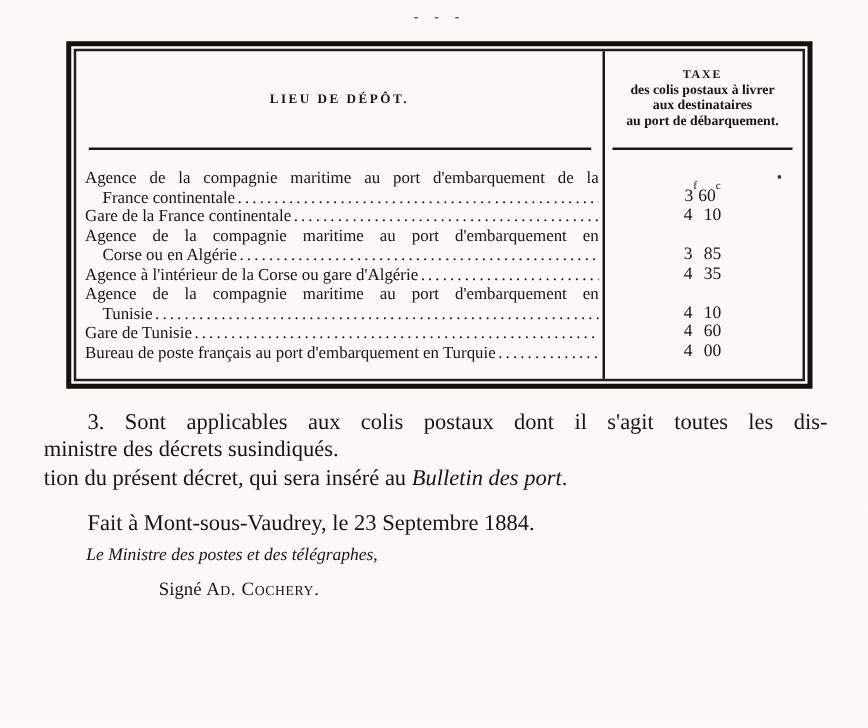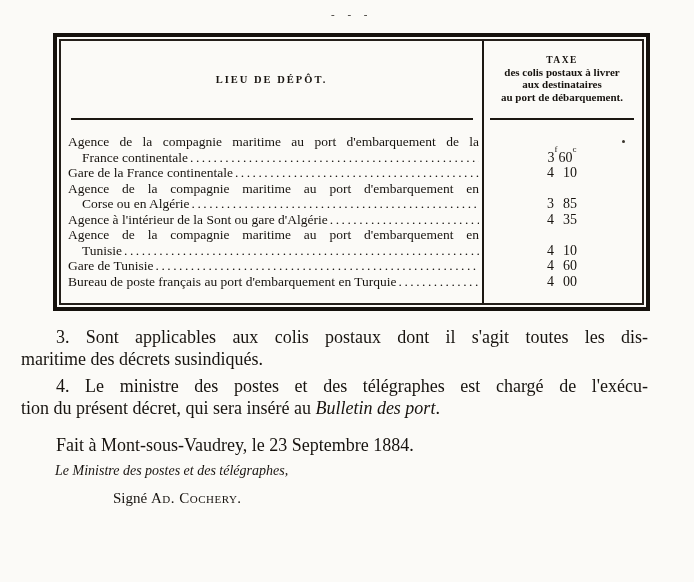--- a/index.html
+++ b/index.html
@@ -71,21 +71,21 @@
   }
   .val sup{font-size:9px;position:relative;top:-4px;}
   .vc{margin-left:9px;}
   .vc-tight{margin-left:1px;}
   .ink-dot{
     position:absolute;left:561px;top:99px;width:3px;height:3px;
     background:#3a342c;border-radius:50%;
   }
   
   .lower{
-    position:absolute;left:21px;top:326px;width:627px;
+    position:absolute;left:35px;top:326px;width:627px;
     font-size:18px;line-height:22.4px;
   }
   .jline{text-align:justify;text-align-last:justify;text-indent:35px;}
   .p4{margin-top:4px;}
   .dateline{margin-top:14px;text-indent:35px;}
   .sig1{margin-top:11px;padding-left:388px;font-size:16.5px;white-space:nowrap;}
   .sig1 .name{letter-spacing:0.5px;}
   .minister{
     margin-top:6px;padding-left:34px;
     font-style:italic;font-size:14px;line-height:18px;
@@ -153,21 +153,21 @@
             </div>
           </div>
           <div class="cell-r">
             <span class="val"><span>3</span><span class="vc">85</span></span>
           </div>
         </div>
 
         <div class="row">
           <div class="cell-l">
             <div class="l2">
-              <span class="rowtext">Agence à l'intérieur de la Sont ou gare d'Algérie</span>
+              <span class="rowtext">Agence à l'intérieur de la Corse ou gare d'Algérie</span>
               <span class="leader">............................................................................................................</span>
             </div>
           </div>
           <div class="cell-r">
             <span class="val"><span>4</span><span class="vc">35</span></span>
           </div>
         </div>
 
         <div class="row">
           <div class="cell-l">
@@ -207,23 +207,22 @@
         </div>
 
       </div>
 
       <div class="ink-dot"></div>
     </div>
   </div>
 
   <div class="lower">
     <div class="jline">3. Sont applicables aux colis postaux dont il s'agit toutes les dis-</div>
-    <div>maritime des décrets susindiqués.</div>
-
-    <div class="jline p4">4. Le ministre des postes et des télégraphes est chargé de l'exécu-</div>
+    <div>ministre des décrets susindiqués.</div>
+
     <div><span>tion du présent décret, qui sera inséré au </span><span class="italic">Bulletin des port</span><span>.</span></div>
 
     <div class="dateline">Fait à Mont-sous-Vaudrey, le 23 Septembre 1884.</div>
 
 
     <div class="minister">Le Ministre des postes et des télégraphes,</div>
 
     <div class="sig2"><span>Signé </span><span class="name">Ad. Cochery.</span></div>
   </div>
 

